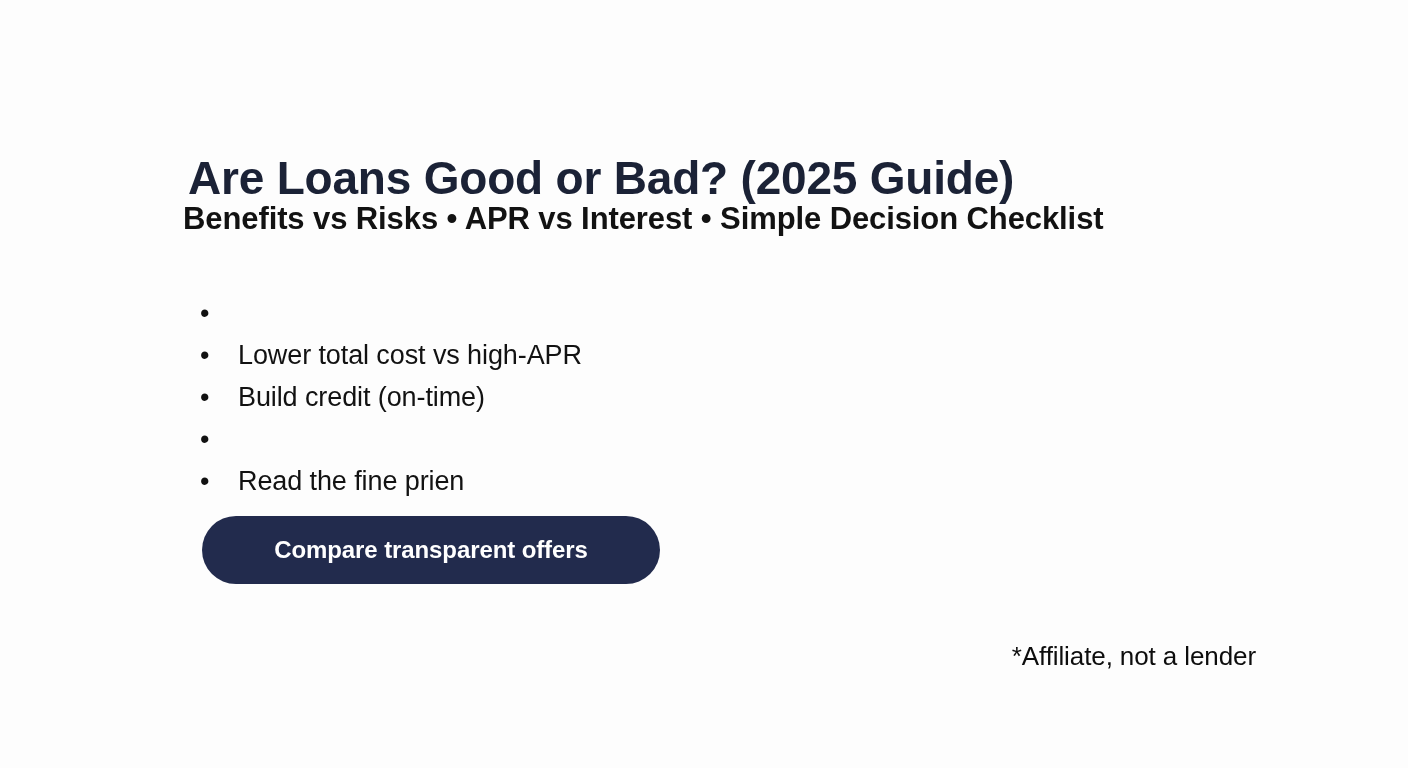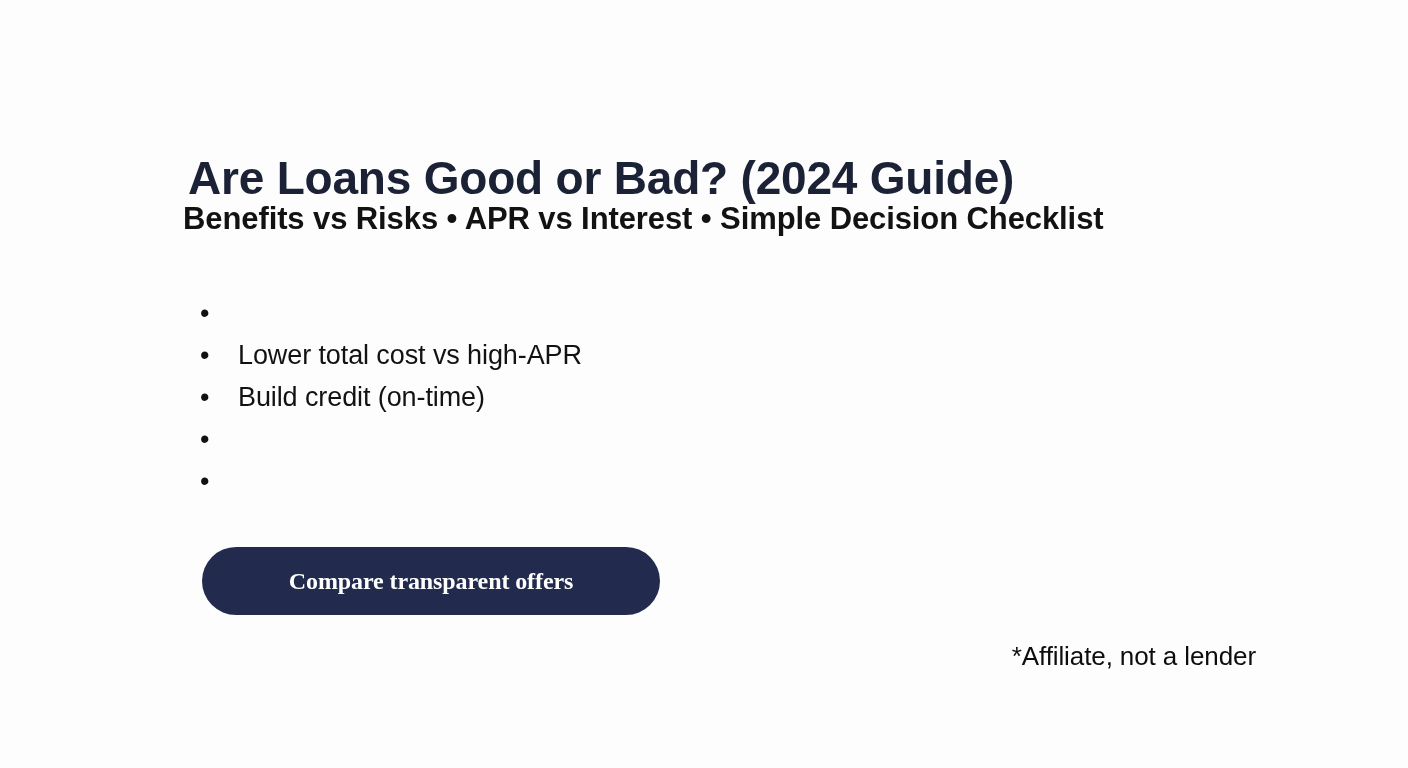--- a/index.html
+++ b/index.html
@@ -79,28 +79,28 @@
     line-height: 42px;
     color: #121212;
     letter-spacing: -0.1px;
     white-space: nowrap;
   }
 
   
   .cta-button {
     position: absolute;
     left: 202px;
-    top: 547px;
+    top: 516px;
     width: 458px;
     height: 68px;
     border: none;
     border-radius: 34px;
     background: #222b4d;
     color: #ffffff;
-    font-family: Liberation Serif, serif;
+    font-family: Liberation Sans, sans-serif;
     font-size: 24px;
     font-weight: bold;
     letter-spacing: -0.1px;
     text-align: center;
     line-height: 68px;
     padding: 0;
     cursor: pointer;
     white-space: nowrap;
     box-sizing: border-box;
   }
@@ -120,41 +120,42 @@
   }
   .footnote .underlined {
     text-underline-offset: 3px;
   }
 </style>
 </head>
 <body>
 
 <div id="slide">
 
-  <h1 class="title">Are Loans Good or Bad? (2024 Guide)</h1>
+  <h1 class="title">Are Loans Good or Bad? (2025 Guide)</h1>
 
   <div class="subtitle">Benefits vs Risks • APR vs Interest • Simple Decision Checklist</div>
 
   <ul class="bullets">
     <li class="bullet-row">
       <span class="bullet-marker">•</span>
     </li>
     <li class="bullet-row">
       <span class="bullet-marker">•</span>
       <span class="bullet-text">Lower total cost vs high-APR</span>
     </li>
     <li class="bullet-row">
       <span class="bullet-marker">•</span>
       <span class="bullet-text">Build credit (on-time)</span>
     </li>
     <li class="bullet-row">
       <span class="bullet-marker">•</span>
     </li>
     <li class="bullet-row">
       <span class="bullet-marker">•</span>
+      <span class="bullet-text">Read the fine prien</span>
     </li>
   </ul>
 
   <button class="cta-button">Compare transparent offers</button>
 
   <div class="footnote">
     <span class="asterisk">*</span><span class="underlined">Affiliate, not a lender</span>
   </div>
 
 </div>

